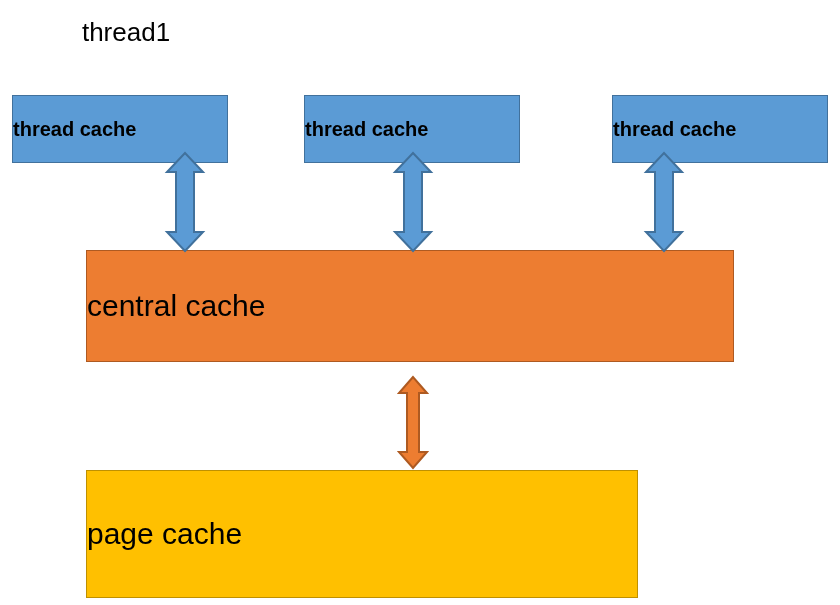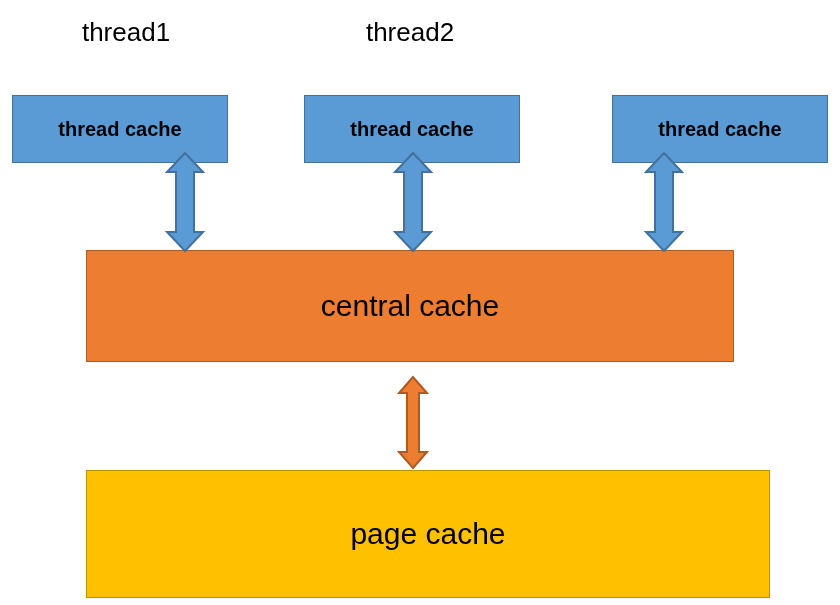--- a/index.html
+++ b/index.html
@@ -28,21 +28,21 @@
   }
   .t1 { left: 126px; }
   .t2 { left: 410px; }
   .t3 { left: 694px; }
 
   .cache-box {
     position: absolute;
     box-sizing: border-box;
     display: flex;
     align-items: center;
-    justify-content: center;
+    justify-content: flex-start;
     color: var(--text, #000000);
   }
   .thread-cache {
     top: 95px;
     width: 216px;
     height: 68px;
     background: var(--thread_box_fill, #5B9BD5);
     border: 1.5px solid var(--thread_box_border, #41719C);
     font-size: 20px;
     font-weight: bold;
@@ -56,21 +56,21 @@
     top: 250px;
     width: 648px;
     height: 112px;
     background: var(--central_box_fill, #ED7D31);
     border: 1.5px solid var(--central_box_border, #AE5A21);
     font-size: 30px;
   }
   .page {
     left: 86px;
     top: 470px;
-    width: 684px;
+    width: 552px;
     height: 128px;
     background: var(--page_box_fill, #FFC000);
     border: 1.5px solid var(--page_box_border, #BF9000);
     font-size: 30px;
   }
 
   svg.arrows {
     position: absolute;
     left: 0;
     top: 0;
@@ -90,21 +90,20 @@
     stroke-width: 2;
     stroke-linejoin: miter;
   }
 </style>
 </head>
 <body>
 
 <div class="canvas">
 
   <div class="thread-label t1">thread1</div>
-  <div class="thread-label t2">thread2</div>
 
   <div class="cache-box thread-cache b1">
     <span>thread cache</span>
   </div>
   <div class="cache-box thread-cache b2">
     <span>thread cache</span>
   </div>
   <div class="cache-box thread-cache b3">
     <span>thread cache</span>
   </div>

